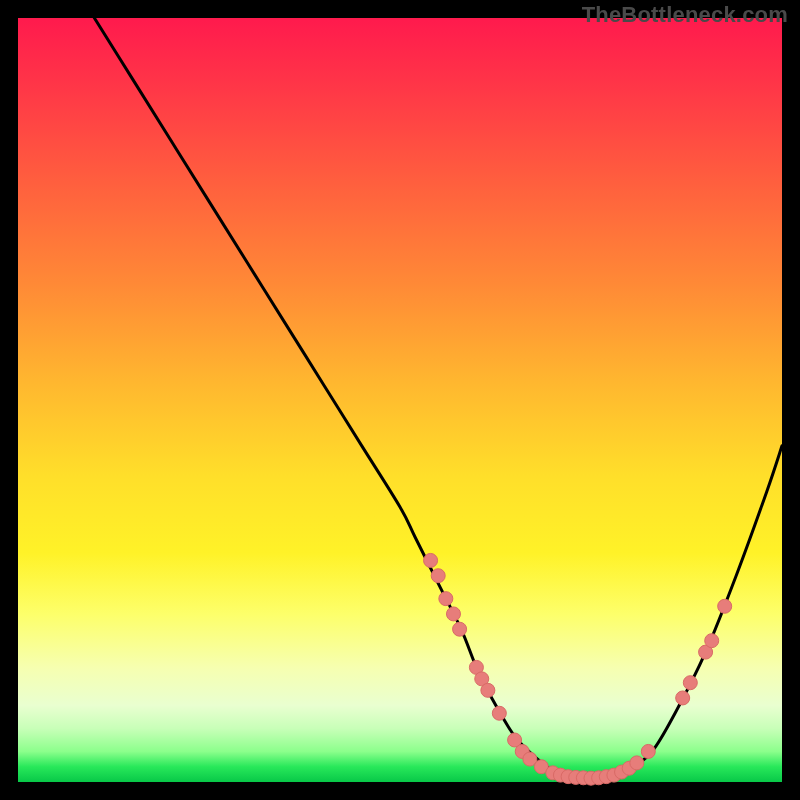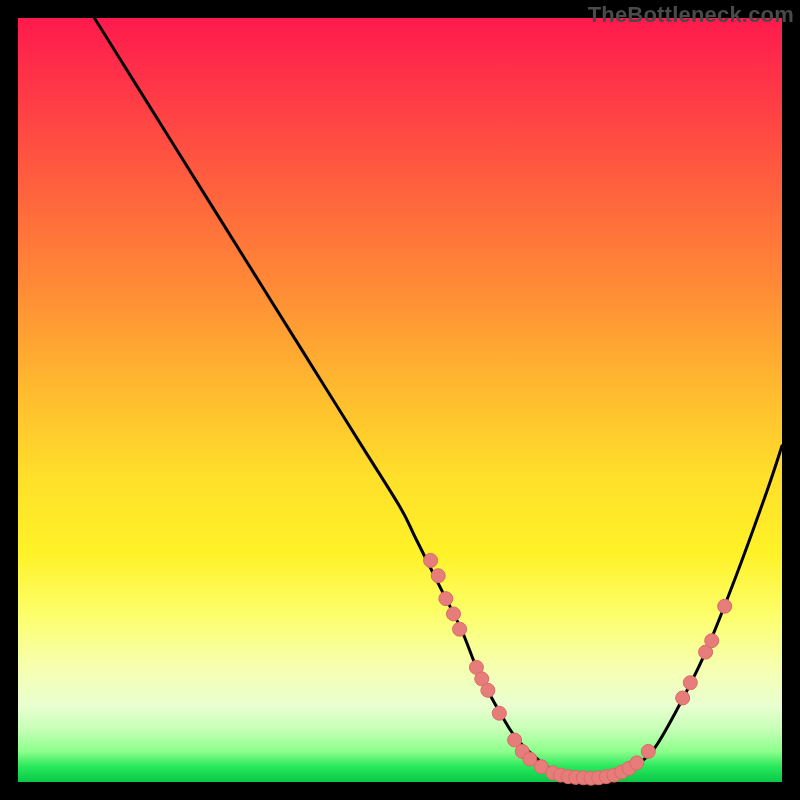--- a/index.html
+++ b/index.html
@@ -40,21 +40,21 @@
       #e9ffd0 90%,
       #c8ffb8 93%,
       #8cff8c 96%,
       #28e85a 98%,
       #08c848 100%
     );
   }
   .watermark {
     position: absolute;
     top: 2px;
-    right: 6px;
+    right: 12px;
     color: #4a4a4a;
     font-size: 22px;
     font-weight: 600;
     letter-spacing: 0.2px;
     user-select: none;
   }
   svg.curve {
     position: absolute;
     left: 0;
     top: 0;

